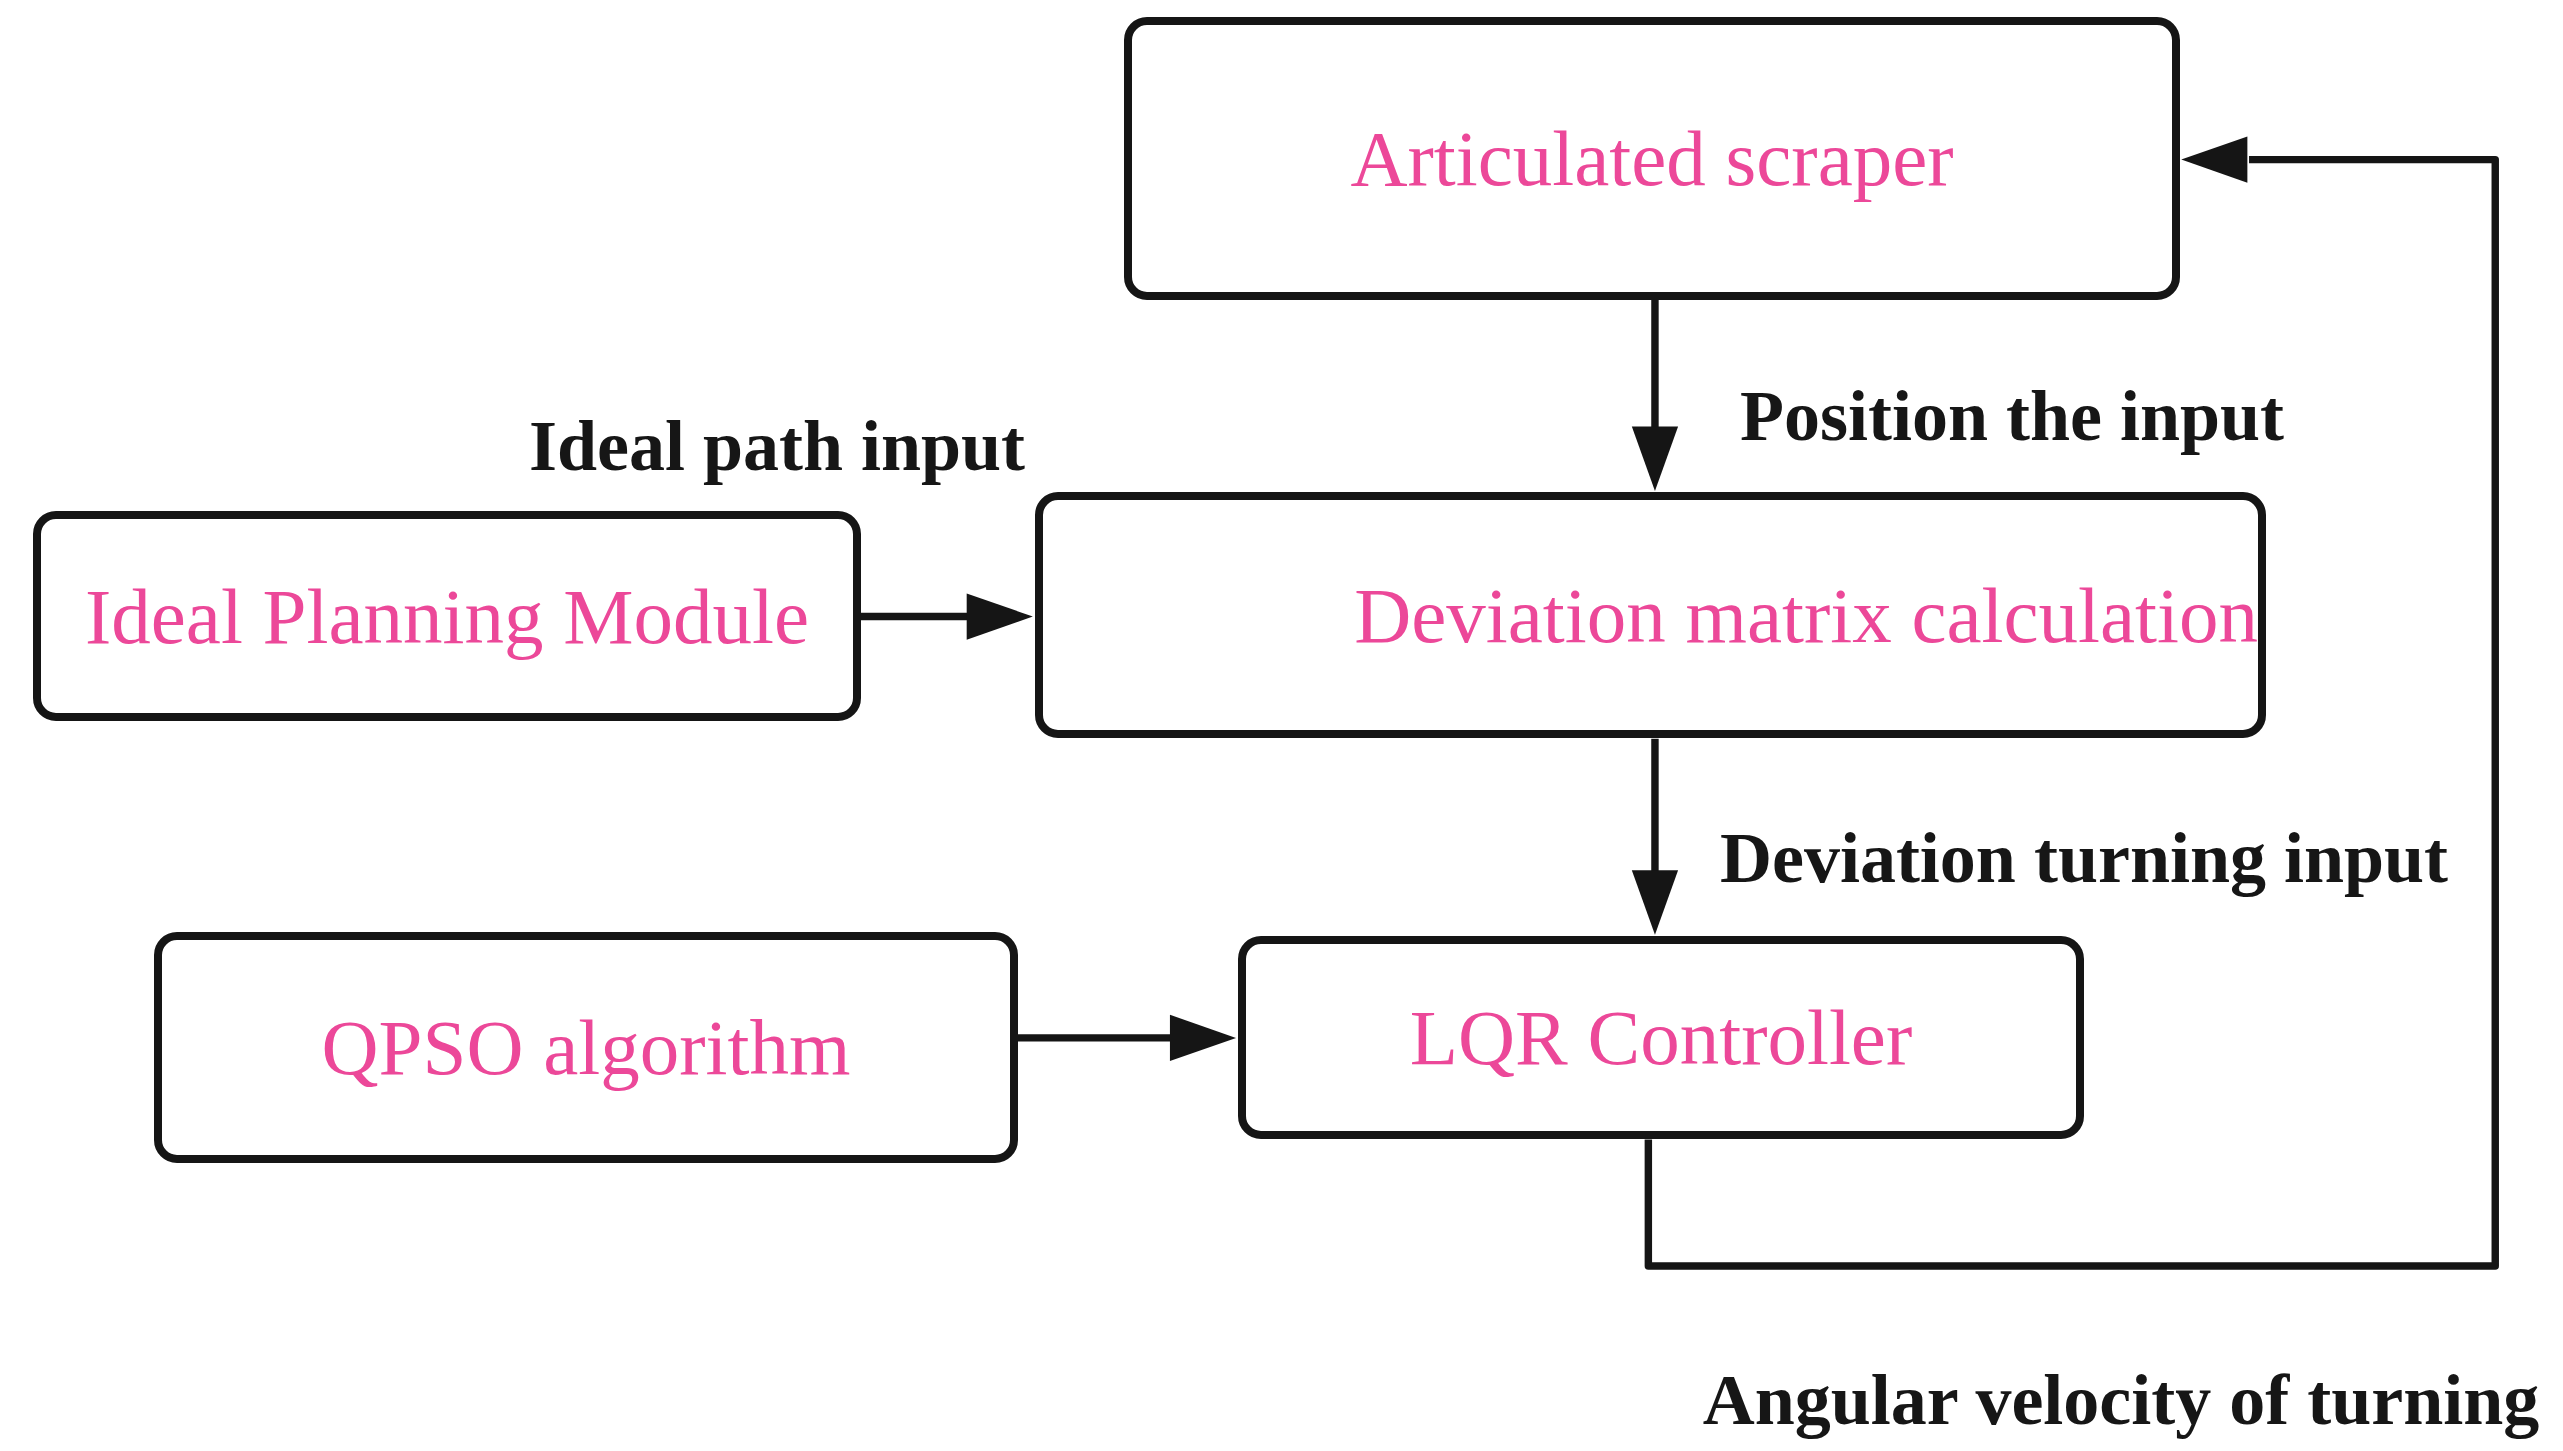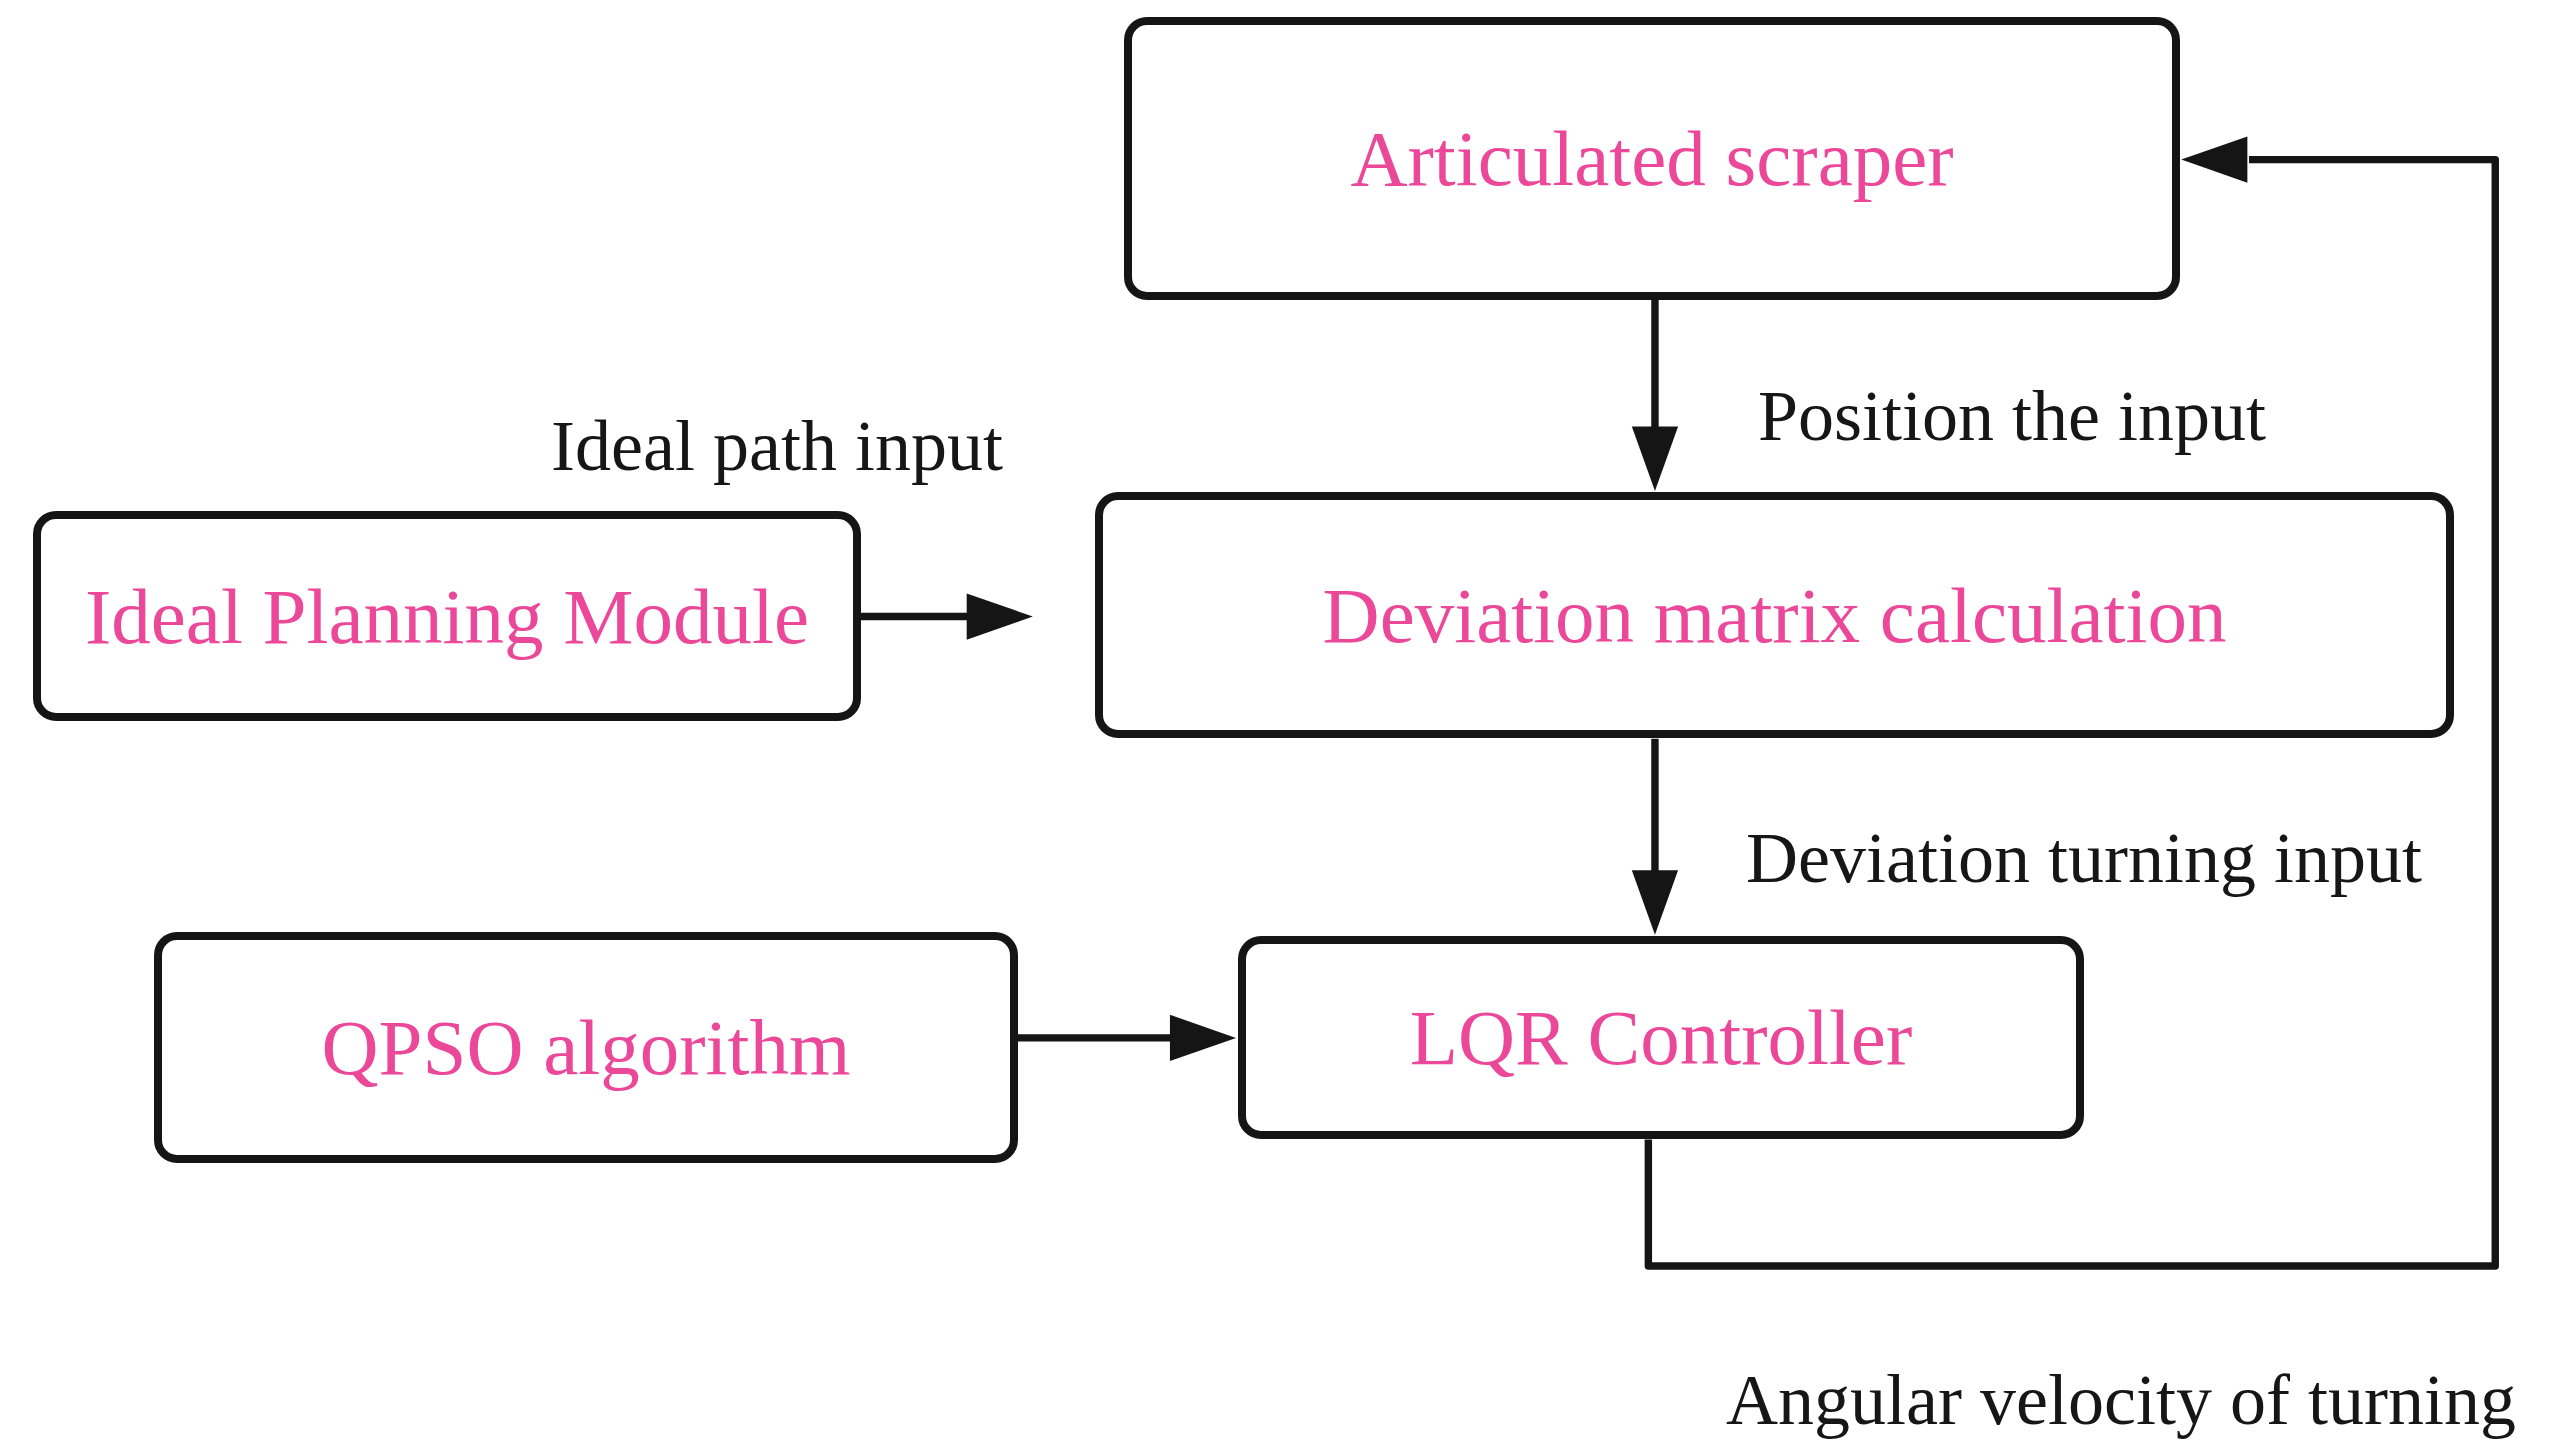--- a/index.html
+++ b/index.html
@@ -34,29 +34,29 @@
     color: #ec4899;
     font-size: 79px;
     line-height: 1;
     white-space: nowrap;
     text-align: center;
   }
   .edge-label {
     position: absolute;
     transform: translate(-50%, -50%);
     color: #161616;
-    font-weight: normal;
+    font-weight: bold;
     font-size: 72px;
     line-height: 1;
     white-space: nowrap;
   }
   
   #node-articulated-scraper        { left: 1124px; top: 16.5px;   width: 1056px; height: 283px; }
   #node-path-planning-module       { left: 33px;   top: 511px;  width: 828px; height: 210px; }
-  #node-deviation-matrix-calc      { left: 1095px; top: 492px;  width: 1359px; height: 246px; }
+  #node-deviation-matrix-calc      { left: 1035px; top: 492px;  width: 1231px; height: 246px; justify-content: flex-end; }
   #node-qpso-algorithm             { left: 154px;  top: 932px; width: 864px; height: 231px; }
   #node-lqr-controller             { left: 1238px; top: 936px; width: 846px; height: 203px; justify-content: center; }
   
   #label-ideal-path-input          { left: 777px;  top: 446px;  }
   #label-position-the-input        { left: 2012px; top: 416px;  }
   #label-deviation-matrix-input    { left: 2084px; top: 858px; }
   #label-angular-velocity          { left: 2121px; top: 1400px; }
 </style>
 </head>
 <body>

